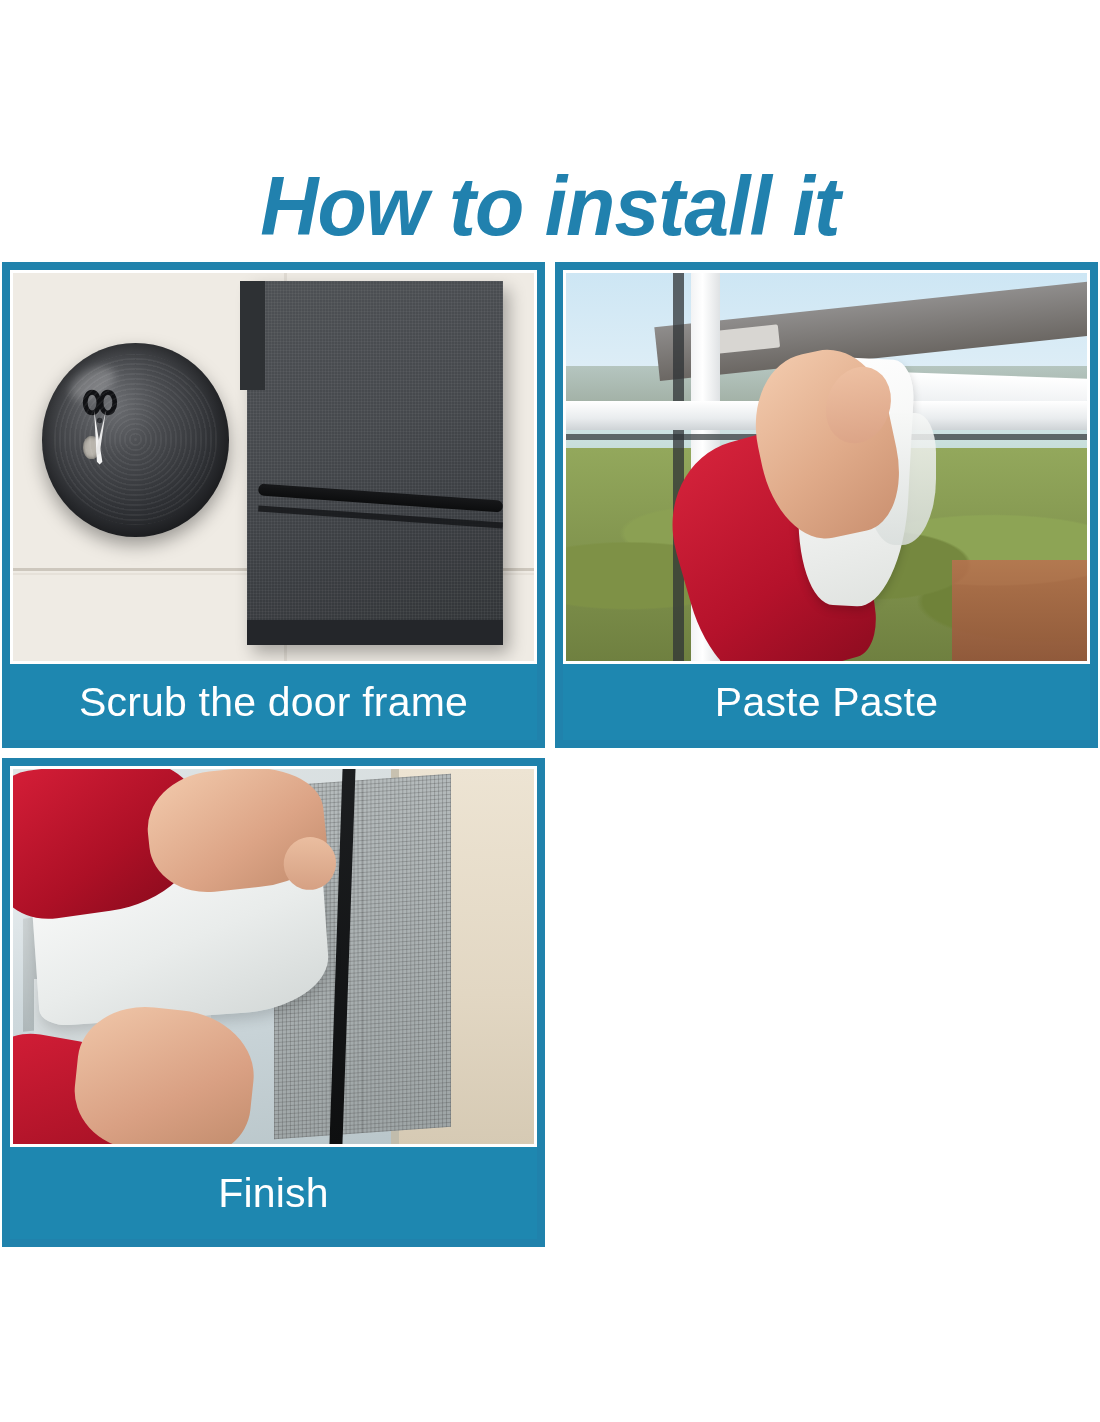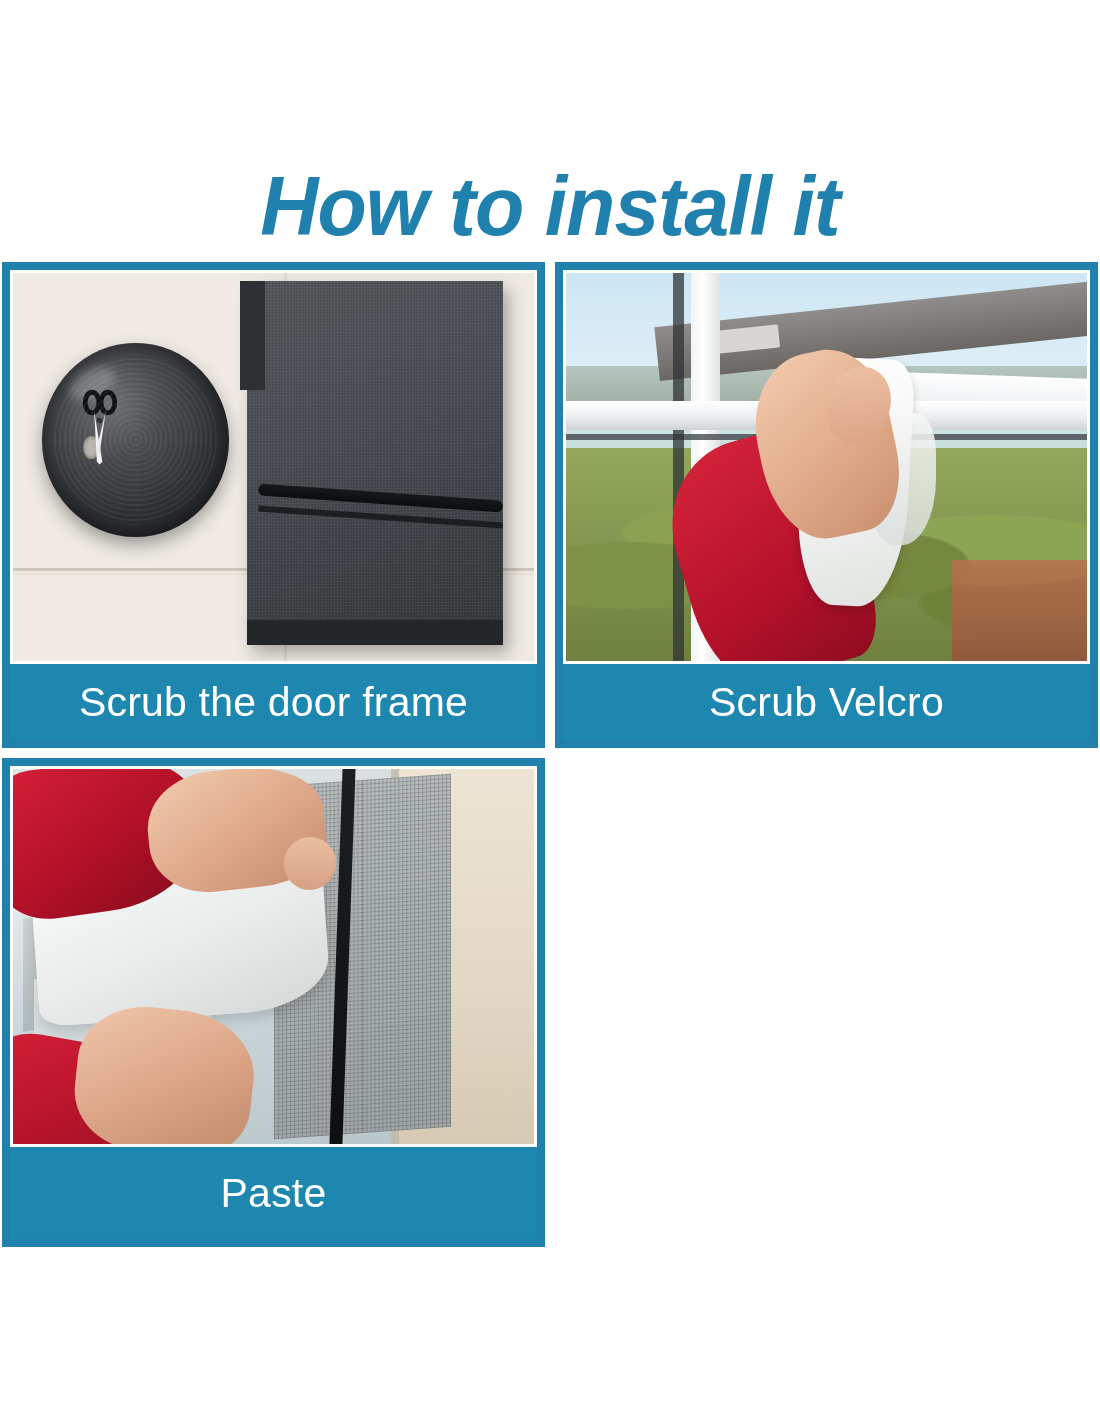--- a/index.html
+++ b/index.html
@@ -350,21 +350,21 @@
         <div class="sill"></div>
         <div class="frame-h"></div>
         <div class="frame-h2"></div>
         <div class="arm"></div>
         <div class="cloth"></div>
         <div class="cloth2"></div>
         <div class="hand"></div>
         <div class="thumb"></div>
       </div>
       <div class="caption">
-        <span>Scrub Velcro</span>
+        <span>Paste Paste</span>
       </div>
     </div>
 
 
     <div class="panel row2">
       <div class="photo p4">
         <div class="glass"></div>
         <div class="bldg"></div>
         <div class="bldg2"></div>
         <div class="green"></div>
@@ -374,18 +374,18 @@
         <div class="meshpanel"></div>
         <div class="meshedge"></div>
         <div class="film4"></div>
         <div class="sleeve4"></div>
         <div class="sleeve4b"></div>
         <div class="hand4a"></div>
         <div class="finger"></div>
         <div class="hand4b"></div>
       </div>
       <div class="caption">
-        <span>Paste</span>
+        <span>Finish</span>
       </div>
     </div>
 
   </div>
 </div>
 
 </body></html>

